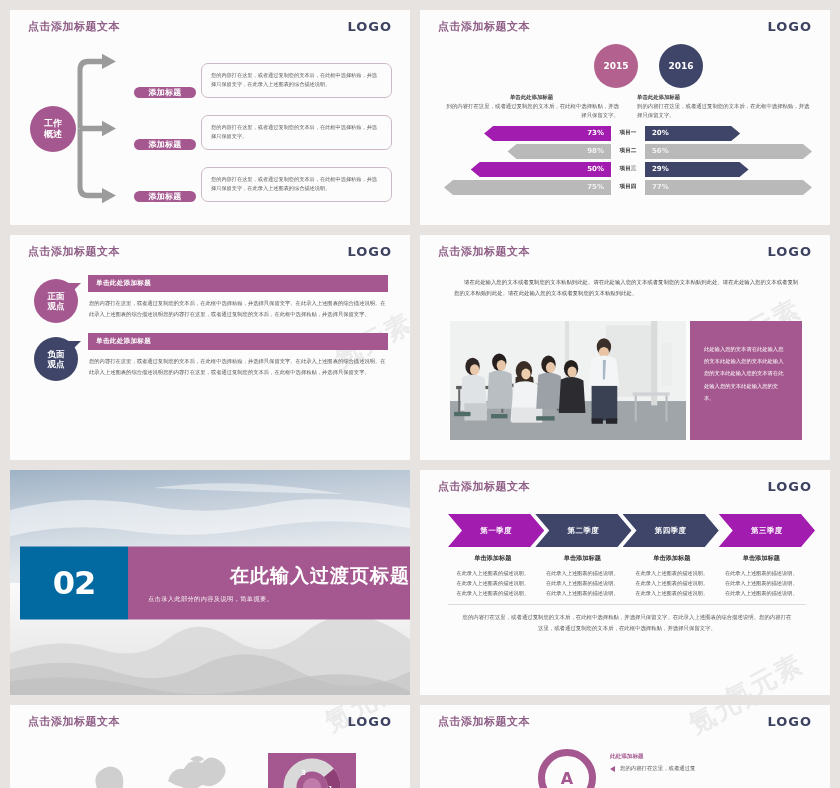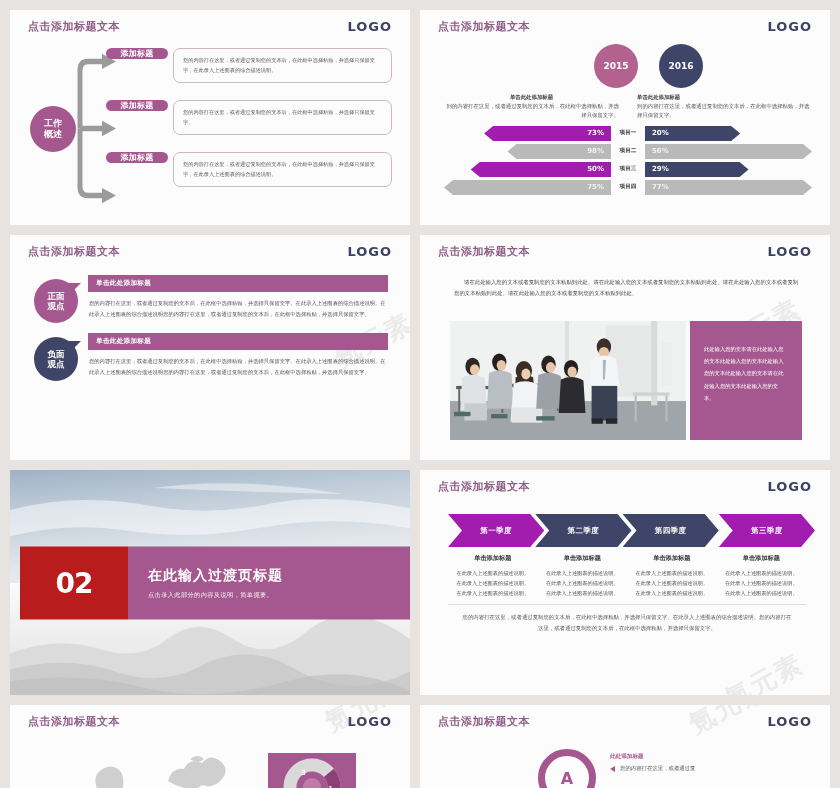--- a/index.html
+++ b/index.html
@@ -48,22 +48,22 @@
     width:46px; height:46px; border-radius:50%;
     background:#a5588f;
     display:flex; flex-direction:column; align-items:center; justify-content:center;
     color:#fff; font-size:9px; font-weight:bold; line-height:1.15;
   }
   .connector{
     position:absolute; left:46px; top:0; width:44px; height:100%;
     pointer-events:none;
   }
   .frow{
-    position:absolute; left:76px; right:0;
-    display:flex; align-items:flex-start; height:50px;
+    position:absolute; left:104px; right:0;
+    display:flex; align-items:flex-end; height:50px;
   }
   .frow.r0{ top:2px; } .frow.r1{ top:54px; } .frow.r2{ top:106px; }
   .fchip{
     width:62px; flex:0 0 62px;
     background:#a5588f; border-radius:7px;
     display:flex; align-items:center; justify-content:center;
     color:#fff; font-size:8px; font-weight:bold; letter-spacing:.3px;
   }
   .fbody{
     flex:1; margin-left:5px;
@@ -164,30 +164,30 @@
   }
   .sec-land{
     position:absolute; left:0; right:0; bottom:0; height:50%;
     background:linear-gradient(180deg,#fbfbfb 0%,#f0f0f0 40%,#e3e3e3 100%);
   }
   .sec-band{
     position:absolute; left:10px; right:0; top:50%; transform:translateY(-50%);
     height:73px; display:flex; align-items:stretch;
   }
   .sec-num{
-    flex:0 0 108px; background:#b91c1c; color:#fff;
+    flex:0 0 108px; background:#0369a1; color:#fff;
     display:flex; align-items:center; justify-content:center;
-    font-size:28px; font-weight:bold; letter-spacing:-1px;
+    font-size:32px; font-weight:bold; letter-spacing:-1px;
   }
   .sec-body{
     flex:1; background:#a5588f; color:#fff;
     display:flex; flex-direction:column; justify-content:center;
     padding-left:20px;
   }
-  .sec-h{ font-size:14px; font-weight:bold; letter-spacing:1px; }
+  .sec-h{ font-size:19px; font-weight:bold; letter-spacing:1px;text-align:right; }
   .sec-s{ font-size:6.2px; margin-top:6px; letter-spacing:.4px; opacity:.95; }
 
   
   .qwrap{ position:absolute; left:28px; right:24px; top:44px; bottom:10px; }
   .chevs{ display:flex; height:33px; }
   .chev{
     flex:1; margin-right:-9px;
     display:flex; align-items:center; justify-content:center;
     color:#fff; font-size:7.5px; font-weight:bold; letter-spacing:.4px;
     clip-path:polygon(0 0,calc(100% - 14px) 0,100% 50%,calc(100% - 14px) 100%,0 100%,14px 50%);

